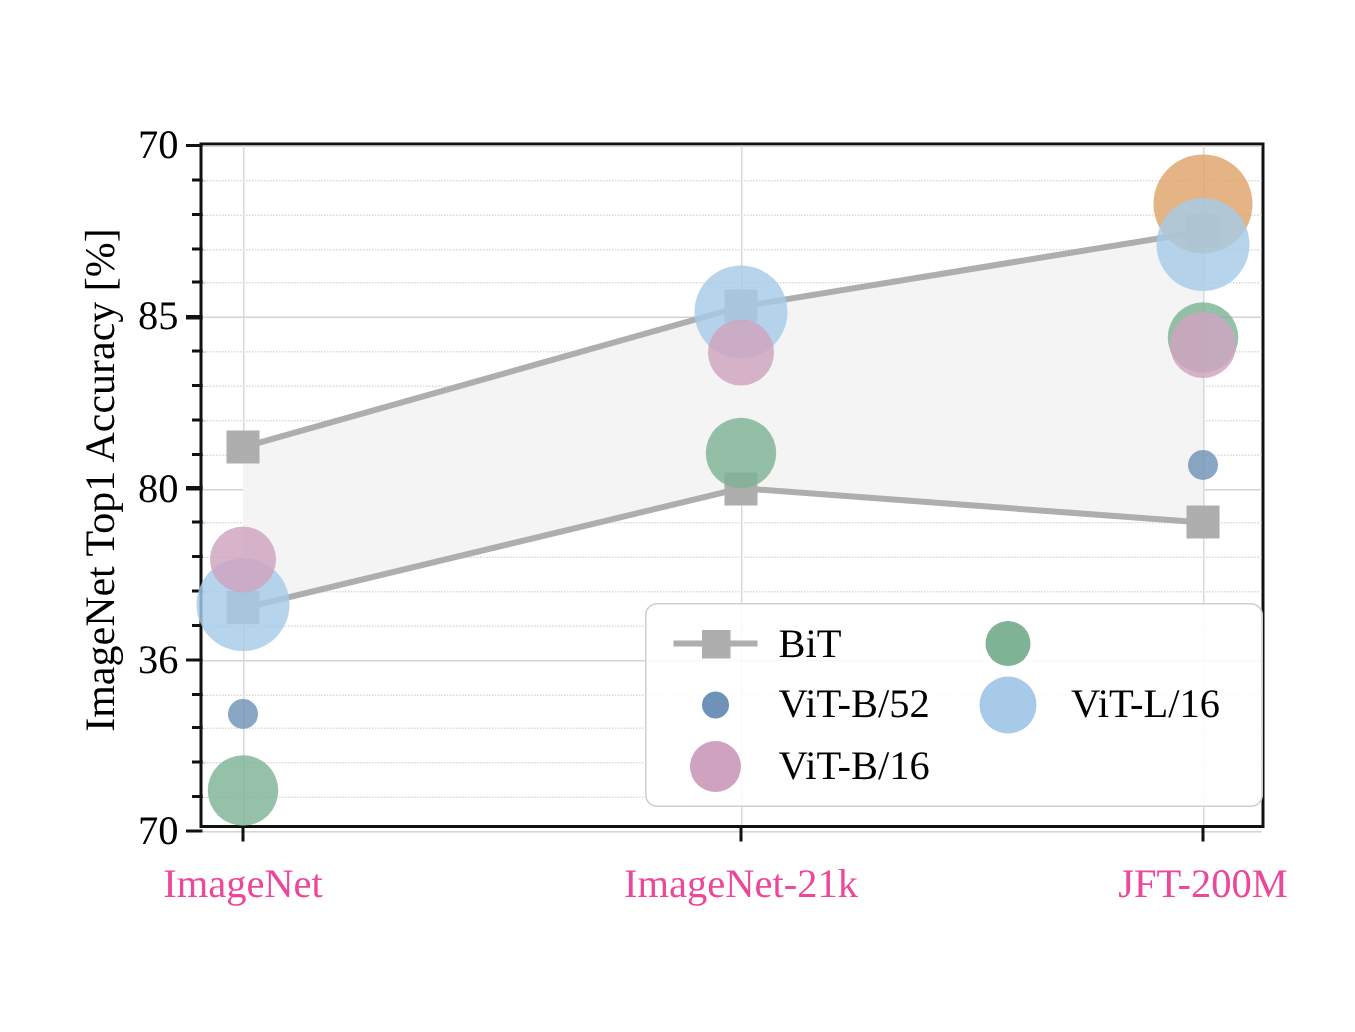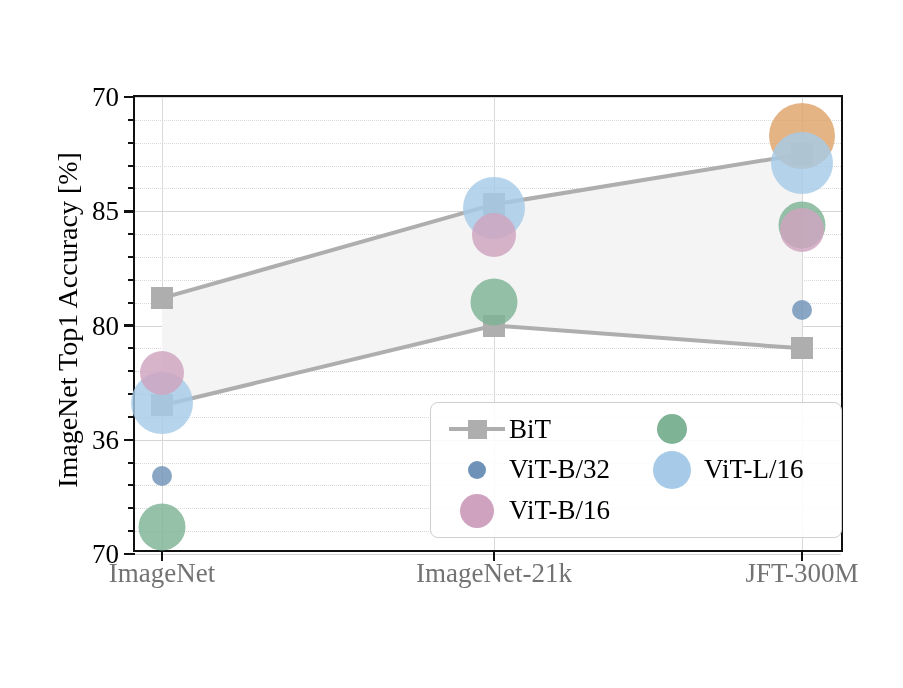--- a/index.html
+++ b/index.html
@@ -105,24 +105,24 @@
   .xtick {
     position: absolute;
     top: 100%;
     width: 2.5px;
     height: 11px;
     background: #111;
   }
   .xticklabel {
     position: absolute;
     top: 100%;
-    margin-top: 8px;
+    margin-top: 24px;
     transform: translateX(-50%);
     font-size: 27px;
-    color: #737373;
+    color: #ec4899;
     white-space: nowrap;
   }
   
   #datalayer {
     position: absolute;
     inset: 0;
     overflow: visible;
   }
   .dot {
     position: absolute;
@@ -147,21 +147,21 @@
     box-sizing: border-box;
     padding: 6px 10px 6px 14px;
     display: grid;
     grid-template-columns: 1fr 1fr;
     grid-template-rows: 1fr 1fr 1fr;
     column-gap: 4px;
   }
   .legend-item {
     display: flex;
     align-items: center;
-    gap: 0;
+    gap: 10px;
   }
   .legend-marker-box {
     width: 64px;
     height: 34px;
     display: flex;
     align-items: center;
     justify-content: center;
     flex: 0 0 64px;
   }
   .legend-label {
@@ -247,21 +247,21 @@
         <div class="yticklabel" style="top: 457px;">70</div>
         <div class="yticklabel" style="top: 342.75px;">36</div>
         <div class="yticklabel" style="top: 228.5px;">80</div>
         <div class="yticklabel" style="top: 114.25px;">85</div>
         <div class="yticklabel" style="top: 0px;">70</div>
         <div class="xtick" style="left: 25.75px;"></div>
         <div class="xticklabel" style="left: 27px;">ImageNet</div>
         <div class="xtick" style="left: 357.75px;"></div>
         <div class="xticklabel" style="left: 359px;">ImageNet-21k</div>
         <div class="xtick" style="left: 665.75px;"></div>
-        <div class="xticklabel" style="left: 667px;">JFT-300M</div>
+        <div class="xticklabel" style="left: 667px;">JFT-200M</div>
       </div>
     <div id="datalayer">
       <svg id="band-svg" width="710" height="457" viewBox="0 0 710 457" style="position:absolute;left:0;top:0;overflow:visible">
           <polygon points="27,201.07999999999993 359,107.39500000000004 667,57.125 667,251.35 359,228.5 27,308.475" fill="#f4f4f4"></polygon>
           <polyline points="27,201.07999999999993 359,107.39500000000004 667,57.125" fill="none" stroke="#aeaeae" stroke-width="4"></polyline>
           <polyline points="27,308.475 359,228.5 667,251.35" fill="none" stroke="#aeaeae" stroke-width="4"></polyline>
         </svg>
     <div class="bitsq" style="width: 22px; height: 22px; left: 27px; top: 201.08px; background: rgb(174, 174, 174);"></div>
         <div class="bitsq" style="width: 22px; height: 22px; left: 359px; top: 107.395px; background: rgb(174, 174, 174);"></div>
         <div class="bitsq" style="width: 22px; height: 22px; left: 667px; top: 57.125px; background: rgb(174, 174, 174);"></div>
@@ -294,21 +294,21 @@
       </div>
       <div class="legend-item">
         <div class="legend-marker-box">
           <div class="legend-dot" style="width: 30px; height: 30px; background: rgb(127, 179, 150);"></div>
         </div>
       </div>
       <div class="legend-item">
         <div class="legend-marker-box">
           <div class="legend-dot" style="width: 18px; height: 18px; background: rgb(111, 147, 184);"></div>
         </div>
-        <div class="legend-label">ViT-B/32</div>
+        <div class="legend-label">ViT-B/52</div>
       </div>
       <div class="legend-item">
         <div class="legend-marker-box">
           <div class="legend-dot" style="width: 38px; height: 38px; background: rgb(166, 202, 232);"></div>
         </div>
         <div class="legend-label">ViT-L/16</div>
       </div>
       <div class="legend-item">
         <div class="legend-marker-box">
           <div class="legend-dot" style="width: 34px; height: 34px; background: rgb(207, 163, 191);"></div>

